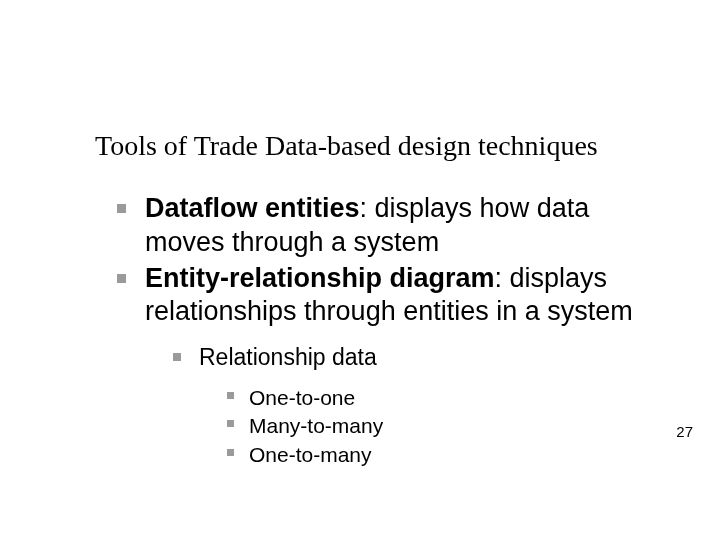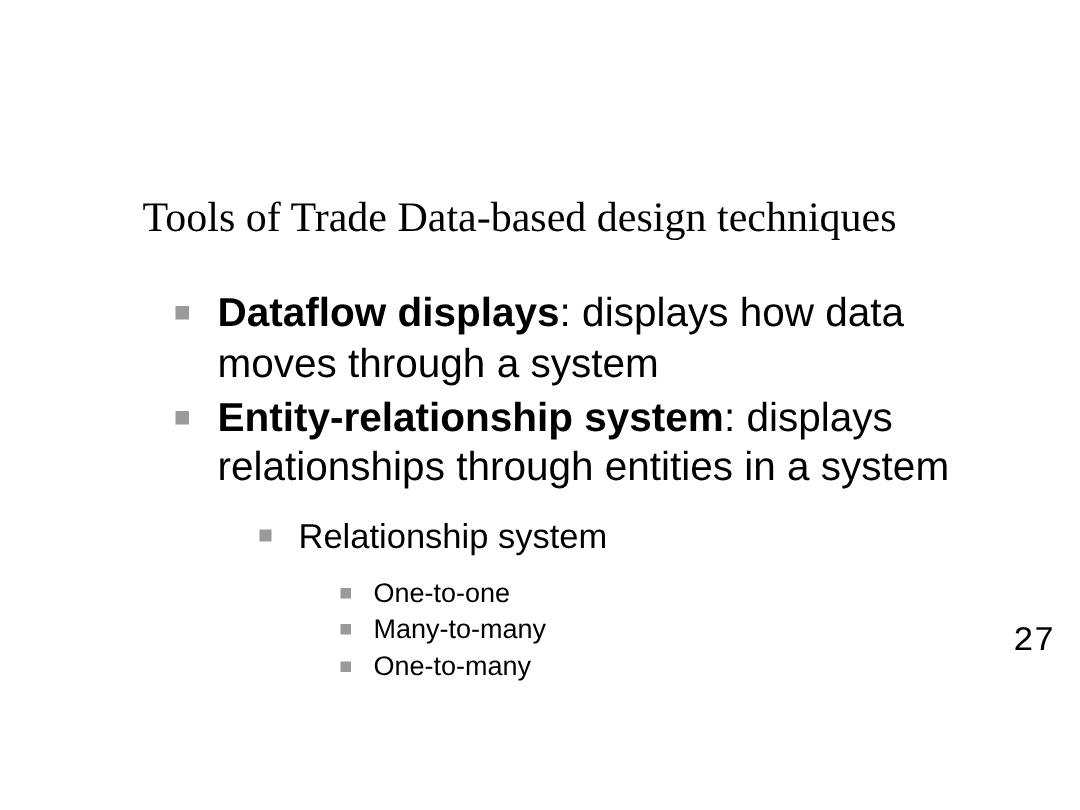--- a/index.html
+++ b/index.html
@@ -52,61 +52,61 @@
     line-height: 1.25;
     padding-left: 26px;
     margin-bottom: 2px;
   }
   .level3 {
     margin-left: 28px;
     margin-top: 12px;
   }
   .level3 > li {
     position: relative;
-    font-size: 18px;
+    font-size: 21px;
     line-height: 1.3;
     padding-left: 22px;
     margin-bottom: 1px;
   }
   .sq {
     position: absolute;
     left: 0;
     background: #9a9a9a;
   }
   .level1 > li > .sq { width: 9px; height: 9px; top: 12px; }
   .level2 > li > .sq { width: 8px; height: 8px; top: 10px; }
   .level3 > li > .sq { width: 7px; height: 7px; top: 8px; }
   .bold { font-weight: 700; }
   .pagenum {
     position: absolute;
-    right: 17px;
+    right: 27px;
     bottom: 20px;
-    font-size: 23px;
-    font-family: Liberation Mono, monospace;
+    font-size: 15px;
+    font-family: Liberation Sans, sans-serif;
   }
 </style>
 </head>
 <body>
 
 <div class="slide">
   <h1 class="title">Tools of Trade Data-based design techniques</h1>
 
   <ul class="level1">
     <li>
       <span class="sq"></span>
-      <span class="bold">Dataflow displays</span><span>: displays how data moves through a system</span>
+      <span class="bold">Dataflow entities</span><span>: displays how data moves through a system</span>
     </li>
     <li>
       <span class="sq"></span>
-      <span class="bold">Entity-relationship system</span><span>: displays relationships through entities in a system</span>
+      <span class="bold">Entity-relationship diagram</span><span>: displays relationships through entities in a system</span>
 
       <ul class="level2">
         <li>
           <span class="sq"></span>
-          <span>Relationship system</span>
+          <span>Relationship data</span>
 
           <ul class="level3">
             <li>
               <span class="sq"></span>
               <span>One-to-one</span>
             </li>
             <li>
               <span class="sq"></span>
               <span>Many-to-many</span>
             </li>

